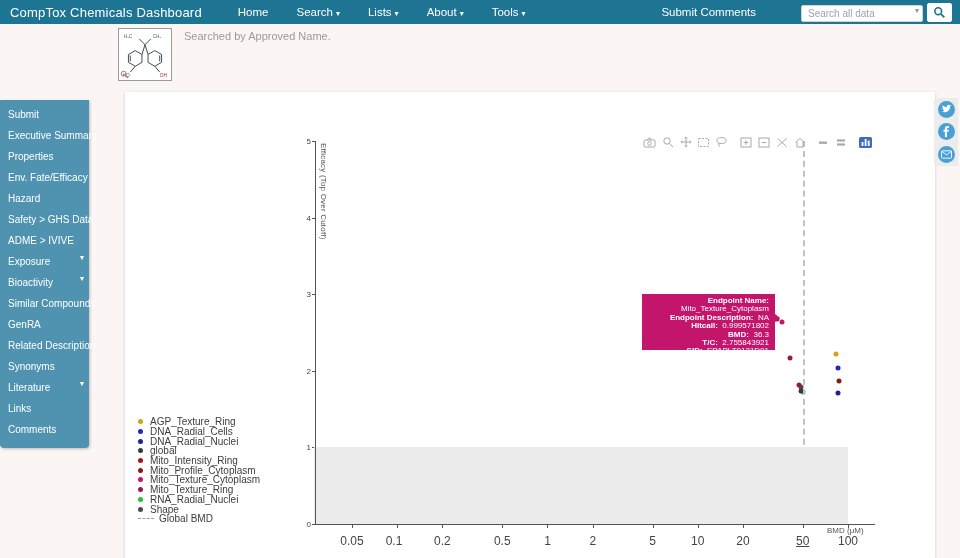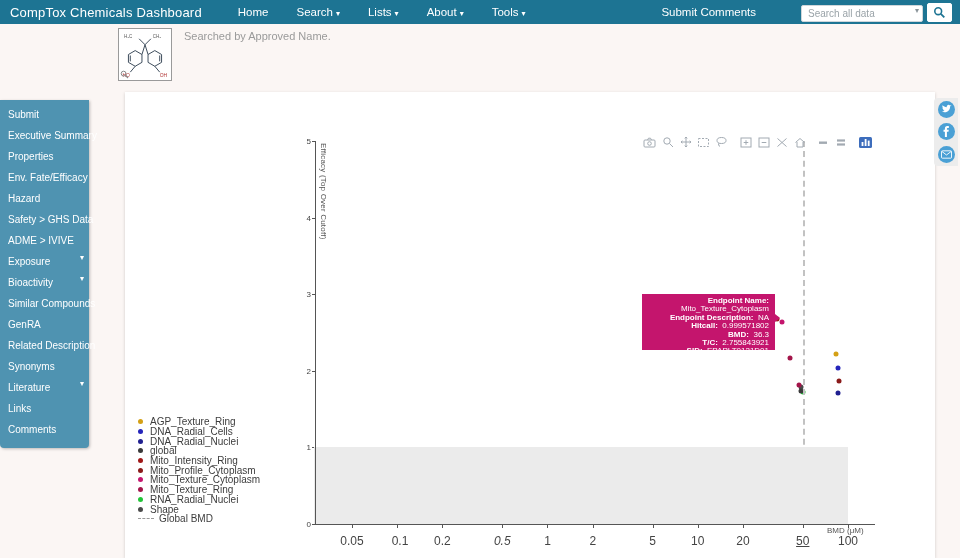--- a/index.html
+++ b/index.html
@@ -196,25 +196,25 @@
         <div class="xtick-label" style="left: 617.986px; top: 442px;">20</div>
         <div class="xtick-mark" style="left: 572.753px; top: 433px;"></div>
         <div class="xtick-label" style="left: 572.753px; top: 442px;">10</div>
         <div class="xtick-mark" style="left: 527.52px; top: 433px;"></div>
         <div class="xtick-label" style="left: 527.52px; top: 442px;">5</div>
         <div class="xtick-mark" style="left: 467.726px; top: 433px;"></div>
         <div class="xtick-label" style="left: 467.726px; top: 442px;">2</div>
         <div class="xtick-mark" style="left: 422.493px; top: 433px;"></div>
         <div class="xtick-label" style="left: 422.493px; top: 442px;">1</div>
         <div class="xtick-mark" style="left: 377.26px; top: 433px;"></div>
-        <div class="xtick-label" style="left: 377.26px; top: 442px; font-style: italic;">0.5</div>
+        <div class="xtick-label" style="left: 377.26px; top: 442px;">0.5</div>
         <div class="xtick-mark" style="left: 317.466px; top: 433px;"></div>
         <div class="xtick-label" style="left: 317.466px; top: 442px;">0.2</div>
         <div class="xtick-mark" style="left: 272.233px; top: 433px;"></div>
-        <div class="xtick-label" style="left: 275px; top: 442px;">0.1</div>
+        <div class="xtick-label" style="left: 269px; top: 442px;">0.1</div>
         <div class="xtick-mark" style="left: 227px; top: 433px;"></div>
         <div class="xtick-label" style="left: 227px; top: 442px;">0.05</div>
         <div class="ytick-mark" style="left: 187px; top: 49px;"></div>
         <div class="ytick-label" style="left: 172px; top: 45px;">5</div>
         <div class="ytick-mark" style="left: 187px; top: 125.6px;"></div>
         <div class="ytick-label" style="left: 172px; top: 121.6px;">4</div>
         <div class="ytick-mark" style="left: 187px; top: 202.2px;"></div>
         <div class="ytick-label" style="left: 172px; top: 198.2px;">3</div>
         <div class="ytick-mark" style="left: 187px; top: 278.8px;"></div>
         <div class="ytick-label" style="left: 172px; top: 274.8px;">2</div>

